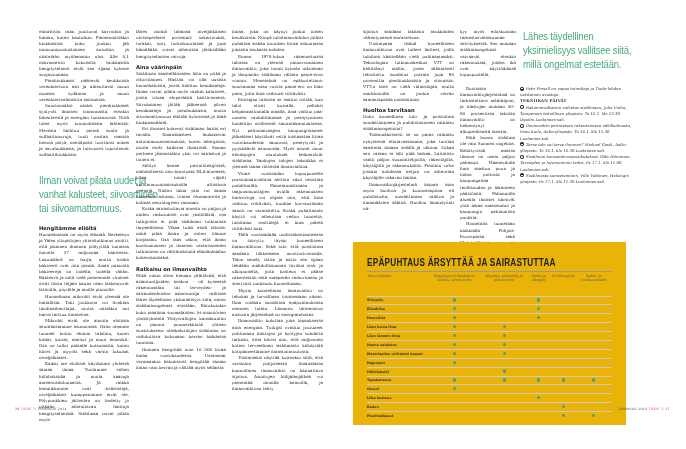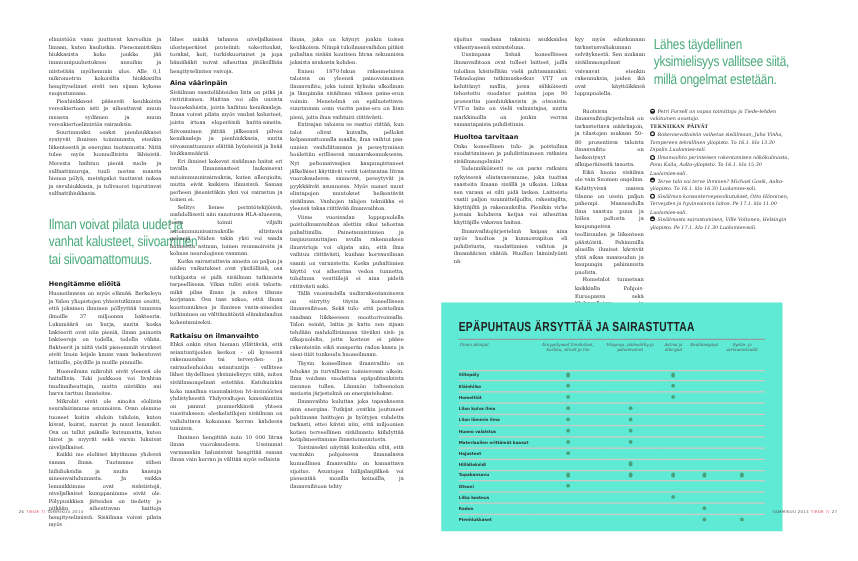--- a/index.html
+++ b/index.html
@@ -14,21 +14,21 @@
   .h2 { font-family: "DejaVu Sans", sans-serif; font-weight: bold; font-size: 5.2px; line-height: 8px; margin-top: 3px; color: #1a1a1a; text-indent: 0 !important; }
   .pullquote { position: absolute; font-family: "Liberation Sans", sans-serif; font-size: 11.5px; line-height: 14px; color: #4aaa7c; font-weight: normal; letter-spacing: -0.2px; transform: scaleX(0.82); transform-origin: left top; }
   .folio { position: absolute; top: 407px; font-family: "DejaVu Sans", sans-serif; font-size: 3.1px; letter-spacing: 0.3px; color: #555; }
   .folio .brand { color: #e04a5a; }
   .sidebar-info { position: absolute; left: 520px; top: 86px; width: 112px; font-size: 3.9px; line-height: 6.2px; font-style: italic; color: #333; }
   .sidebar-info .title { font-style: normal; font-weight: bold; font-family: "DejaVu Serif", serif; letter-spacing: 0.2px; }
   .bullet { display: inline-block; width: 4px; height: 4px; border-radius: 50%; background: #1f1f1f; margin-right: 2px; vertical-align: -0.5px; position: relative; }
   .bullet::after { content: ""; position: absolute; left: 1.2px; top: 1.2px; width: 1.6px; height: 1.6px; background: #fff; border-radius: 50%; }
   .endmark { display: inline-block; width: 4px; height: 4px; border-radius: 50%; background: #1f1f1f; vertical-align: -0.5px; margin-left: 2px; }
 
-  .table-box { position: absolute; left: 363px; top: 240px; width: 223px; height: 183px; background: #5eead4; }
+  .table-box { position: absolute; left: 363px; top: 240px; width: 223px; height: 183px; background: #eab308; }
   .table-title { position: absolute; left: 16px; top: 14px; font-family: "Liberation Sans", sans-serif; font-weight: bold; font-size: 10.5px; line-height: 12px; color: #222; transform: scaleX(0.78); transform-origin: left top; white-space: nowrap; letter-spacing: 0.3px; }
   .table-rule { position: absolute; left: 16px; right: 0; top: 29px; border-top: 0.8px solid #999; width: 265px; }
   table.grid { position: absolute; left: 16px; top: 32px; border-collapse: collapse; width: 265px; }
   table.grid th { font-family: "DejaVu Serif", serif; font-style: italic; font-weight: normal; font-size: 3.3px; line-height: 4.2px; color: #555; vertical-align: top; padding: 0 1px 4px; height: 22px; text-align: center; }
   table.grid th.first { text-align: left; width: 60px; }
   table.grid td { height: 8.9px; border-top: 0.7px solid #cfcac4; font-family: "DejaVu Sans", sans-serif; font-size: 3.3px; color: #333; font-weight: bold; text-align: center; padding: 0; }
   table.grid td.first { text-align: left; padding-left: 0; }
   .dot { display: inline-block; width: 3.2px; height: 3.2px; border-radius: 50%; background: #4aa07a; }
 </style>
 </head>

